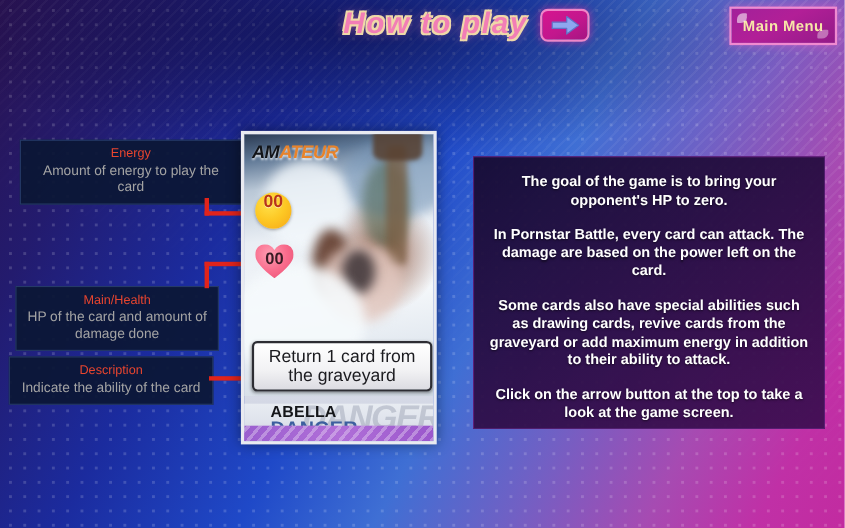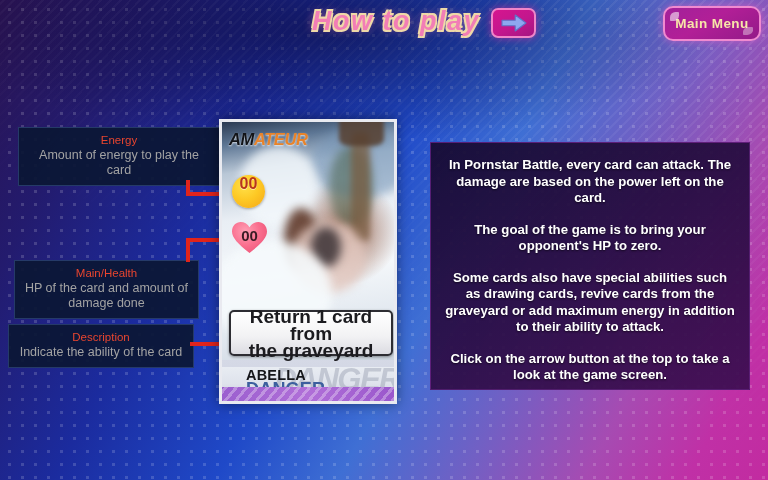--- a/index.html
+++ b/index.html
@@ -90,21 +90,21 @@
     box-shadow: 0 0 8px rgba(226,40,160,0.65);
     display: flex; align-items: center; justify-content: center;
     cursor: pointer;
   }
   #arrow-btn svg { display:block; }
 
   #main-menu-btn {
     position: absolute;
     left: 663px; top: 6px;
     width: 98px; height: 35px;
-    border-radius: 10px;
+    border-radius: 0;
     background: linear-gradient(150deg, #a2219a 0%, #b21f97 45%, #931a88 100%);
     border: 2.5px solid #f08ad0;
     box-shadow: 0 0 9px rgba(236,95,196,0.6);
     display: flex; align-items: center; justify-content: center;
     cursor: pointer;
   }
   #main-menu-btn span {
     font-size: 13.5px;
     font-weight: bold;
     color: #f7e6a8;
@@ -224,21 +224,21 @@
     position: absolute;
     left: 7px; top: 188px; width: 164px; height: 46px;
     background: linear-gradient(180deg,#ffffff 0%,#f2f2f4 58%,#dcdce2 100%);
     border: 2px solid #2d2d33;
     border-radius: 5px;
     display: flex; align-items: center; justify-content: center;
     text-align: center;
     box-shadow: 0 1px 3px rgba(0,0,0,.4);
   }
   #ability-box .txt {
-    font-size: 19px; font-weight: bold; color: #1b1b1f; line-height: 17px;
+    font-size: 16px; font-weight: normal; color: #1b1b1f; line-height: 17px;
   }
 
   #card-footer {
     position: absolute; left: 0; bottom: 0; width: 100%; height: 34px;
     background: linear-gradient(180deg,#e8ecf2 0%,#dfe3ec 48%,#d4d8e4 72%,#b27ad6 73%,#a162d0 86%,#8f4fc6 100%);
     overflow: hidden;
   }
   #watermark {
     position: absolute; right: -6px; top: -5px;
     font-size: 31px; font-weight: bold; font-style: italic;
@@ -370,19 +370,19 @@
       <div id="watermark">DANGER</div>
       <div id="card-name">
         <span class="first">ABELLA</span>
         <span class="last">DANGER</span>
       </div>
       <div id="footer-strip"></div>
     </div>
   </div>
 
   <div id="info-panel">
+    <p class="para">The goal of the game is to bring your opponent's HP to zero.</p>
     <p class="para">In Pornstar Battle, every card can attack. The damage are based on the power left on the card.</p>
-    <p class="para">The goal of the game is to bring your opponent's HP to zero.</p>
     <p class="para">Some cards also have special abilities such as drawing cards, revive cards from the graveyard or add maximum energy in addition to their ability to attack.</p>
     <p class="para">Click on the arrow button at the top to take a look at the game screen.</p>
   </div>
 
 </div>
 
 </body></html>

